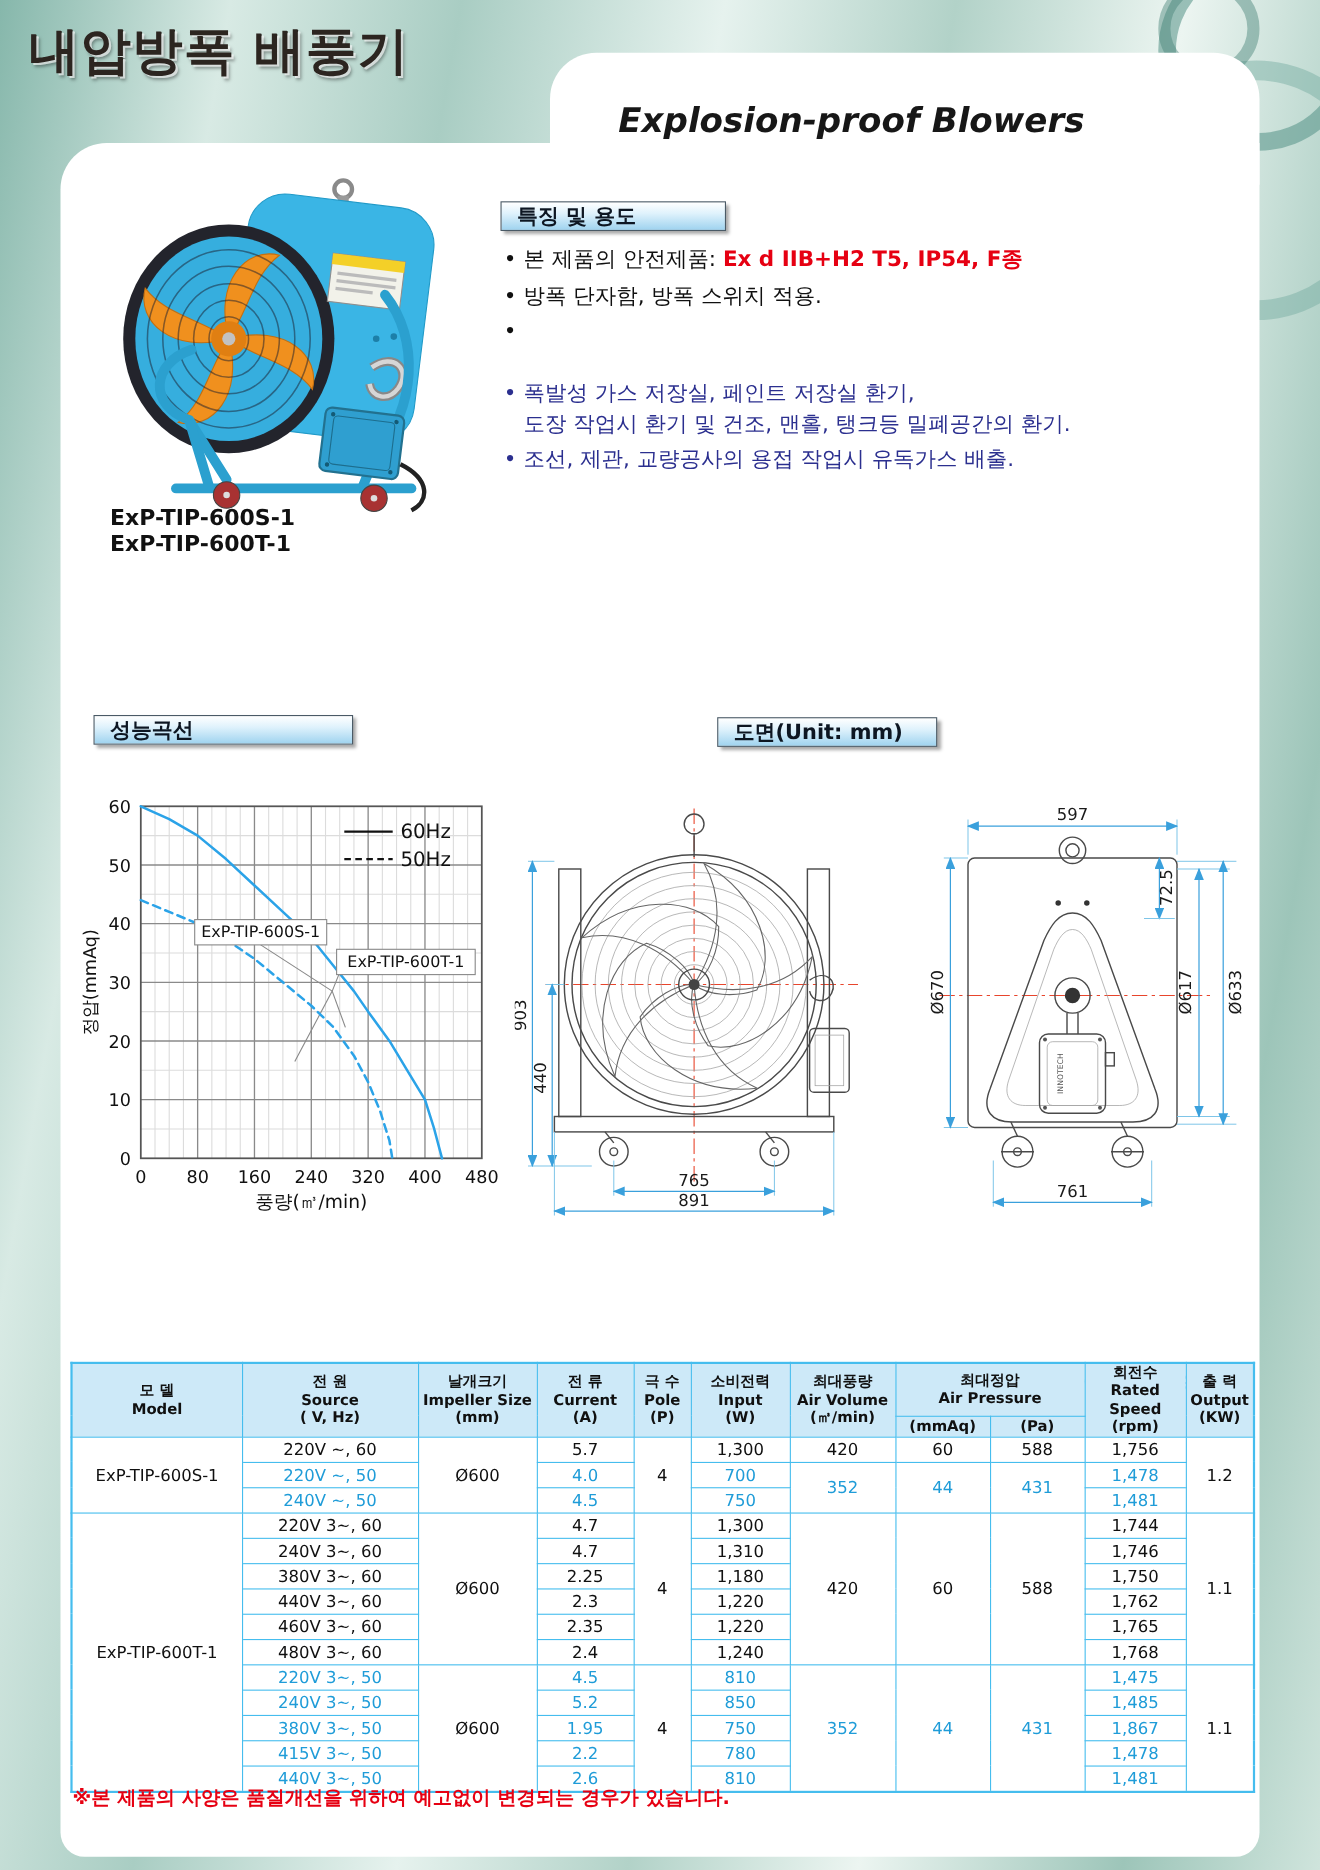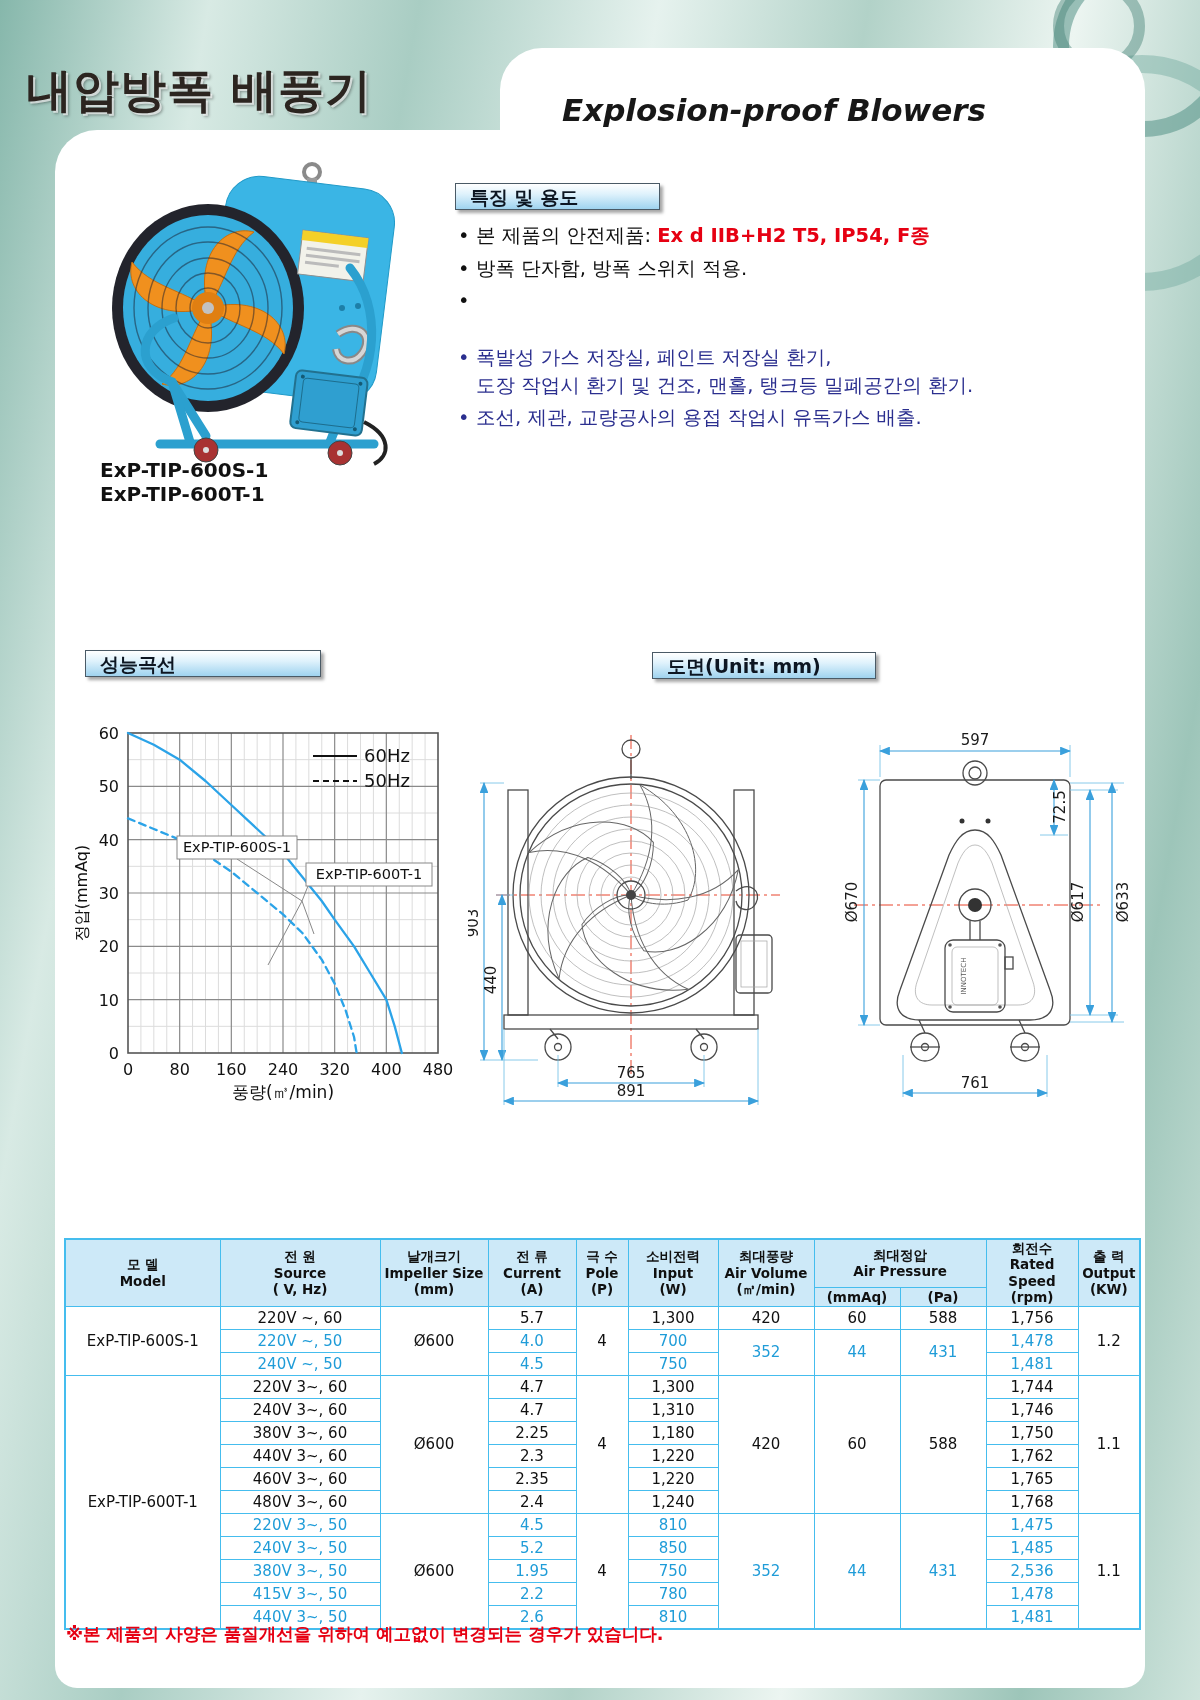--- a/index.html
+++ b/index.html
@@ -11,31 +11,31 @@
   .ring{position:absolute;border-radius:50%;}
   #ring1{right:-35px;top:-45px;width:150px;height:150px;border:16px solid rgba(84,146,135,.55);}
   #ring2{right:-60px;top:55px;width:200px;height:200px;border:18px solid rgba(116,170,160,.45);}
   #ring3{right:55px;top:-20px;width:70px;height:70px;border:11px solid rgba(70,130,120,.45);}
 
   #card{position:absolute;left:55px;top:130px;width:1090px;height:1558px;background:#ffffff;
         border-radius:42px 0 22px 22px;}
   #subtitle-box{position:absolute;left:500px;top:48px;width:645px;height:120px;background:#ffffff;
         border-radius:42px 42px 0 0;}
   #title-ko{position:absolute;left:26px;top:16px;font-size:46px;font-weight:bold;color:#2c2520;
-        letter-spacing:1px;text-shadow:2px 2px 0 rgba(255,255,255,.65),3px 3px 3px rgba(0,0,0,.35);margin-top:44px;}
+        letter-spacing:1px;text-shadow:2px 2px 0 rgba(255,255,255,.65),3px 3px 3px rgba(0,0,0,.35);}
   #title-en{position:absolute;left:562px;top:60px;font-size:31px;font-weight:bold;font-style:italic;
         color:#171717;margin-top:32px;}
 
   .sec-hdr{position:absolute;height:27px;line-height:27px;padding:0 14px;box-sizing:border-box;
         font-size:19px;font-weight:bold;color:#0d1622;border:1px solid #4a5a66;
         background:linear-gradient(180deg,#ffffff 0%,#dff2fc 40%,#9fd3ef 100%);
         box-shadow:3px 3px 3px rgba(0,0,0,.35);}
   #features-hdr{left:455px;top:183px;width:205px;}
   #perf-hdr{left:85px;top:650px;width:236px;}
-  #draw-hdr{left:652px;top:652px;width:224px;}
+  #draw-hdr{left:652px;top:652px;width:200px;}
 
   #model-labels{position:absolute;left:100px;top:458px;font-size:20px;font-weight:bold;color:#111;
         line-height:24px;}
   #features{position:absolute;left:458px;top:222px;width:660px;font-size:19.5px;color:#101010;
         line-height:1.42;}
   .bullet{display:flex;margin-bottom:5px;}
   .bullet .mk{width:18px;flex:none;}
   .bullet .tx{white-space:pre-line;}
   .blue-txt{color:#2b2f8f;}
   .red-txt{color:#e60012;font-weight:bold;}
@@ -523,21 +523,21 @@
           <tr>
             <td class="blue">240V 3~, 50</td>
             <td class="blue">5.2</td>
             <td class="blue">850</td>
             <td class="blue">1,485</td>
           </tr>
           <tr>
             <td class="blue">380V 3~, 50</td>
             <td class="blue">1.95</td>
             <td class="blue">750</td>
-            <td class="blue">2,536</td>
+            <td class="blue">1,867</td>
           </tr>
           <tr>
             <td class="blue">415V 3~, 50</td>
             <td class="blue">2.2</td>
             <td class="blue">780</td>
             <td class="blue">1,478</td>
           </tr>
           <tr>
             <td class="blue">440V 3~, 50</td>
             <td class="blue">2.6</td>

